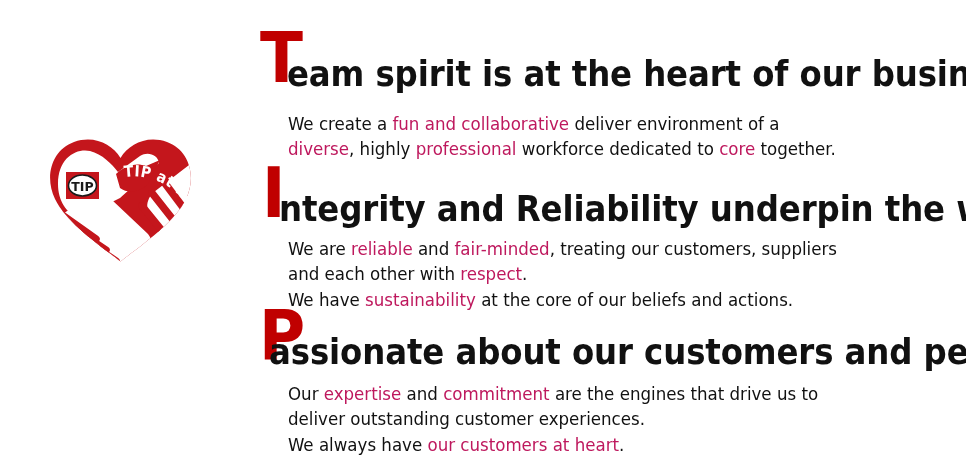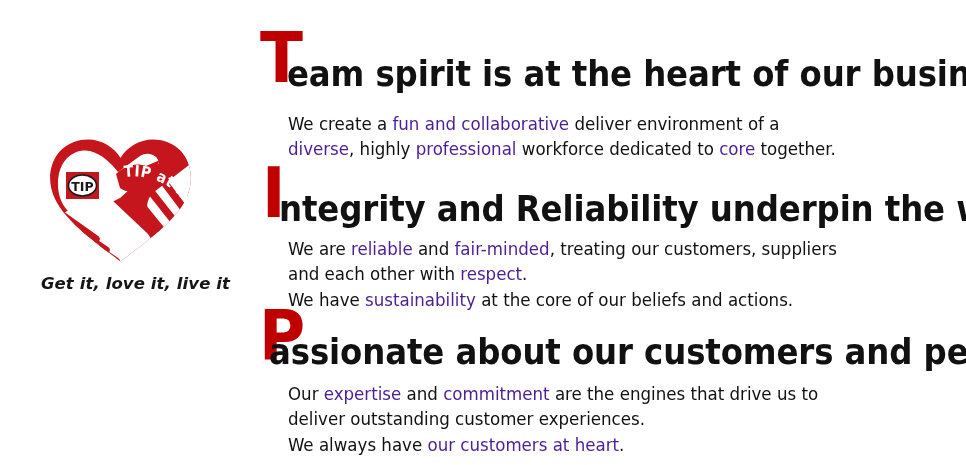--- a/index.html
+++ b/index.html
@@ -109,21 +109,21 @@
     font-family: "DejaVu Sans Condensed", "Liberation Sans Narrow", "Liberation Sans", sans-serif;
     font-size: 18.5px;
     line-height: 25.5px;
     color: #111111;
     white-space: pre-wrap;
   }
   #section-0 .value-body { top: 70px; }
   #section-1 .value-body { top: 60px; }
   #section-2 .value-body { top: 62px; }
 
-  .hl { color: #4c1d95; text-align: right; }
+  .hl { color: #be185d; text-align: right; }
 </style>
 </head>
 <body>
 
 <div id="logo-block">
 
   <div id="logo-mark">
     <svg width="215" height="145" viewBox="0 0 215 145" xmlns="http://www.w3.org/2000/svg">
       <defs>
         <path id="arcpath" d="M 92,56 A 62 62 0 0 1 168,118" fill="none"></path>
@@ -199,21 +199,20 @@
 
       <g>
         <rect x="38" y="50" width="33" height="27" fill="#C4161C"></rect>
         <ellipse cx="54.5" cy="63.5" rx="14" ry="10.5" fill="#ffffff"></ellipse>
         <ellipse cx="54.5" cy="63.5" rx="14" ry="10.5" fill="none" stroke="#1a1a1a" stroke-width="1.6"></ellipse>
         <text x="54.5" y="68.5" text-anchor="middle" font-family="DejaVu Sans, Liberation Sans, sans-serif" font-size="12.5" font-weight="bold" fill="#1a1a1a">TIP</text>
       </g>
     </svg>
   </div>
 
-  <div id="logo-tagline">Get it, love it, live it</div>
 </div>
 
 <div id="values">
 
   <section class="value-section" id="section-0">
     <h2 class="value-heading">
       <span class="dropcap">T</span>
       <span class="heading-rest">eam spirit is at the heart of our business</span>
     </h2>
     <p class="value-body"><span>We create a </span><span class="hl">fun and collaborative</span><span> deliver environment of a

